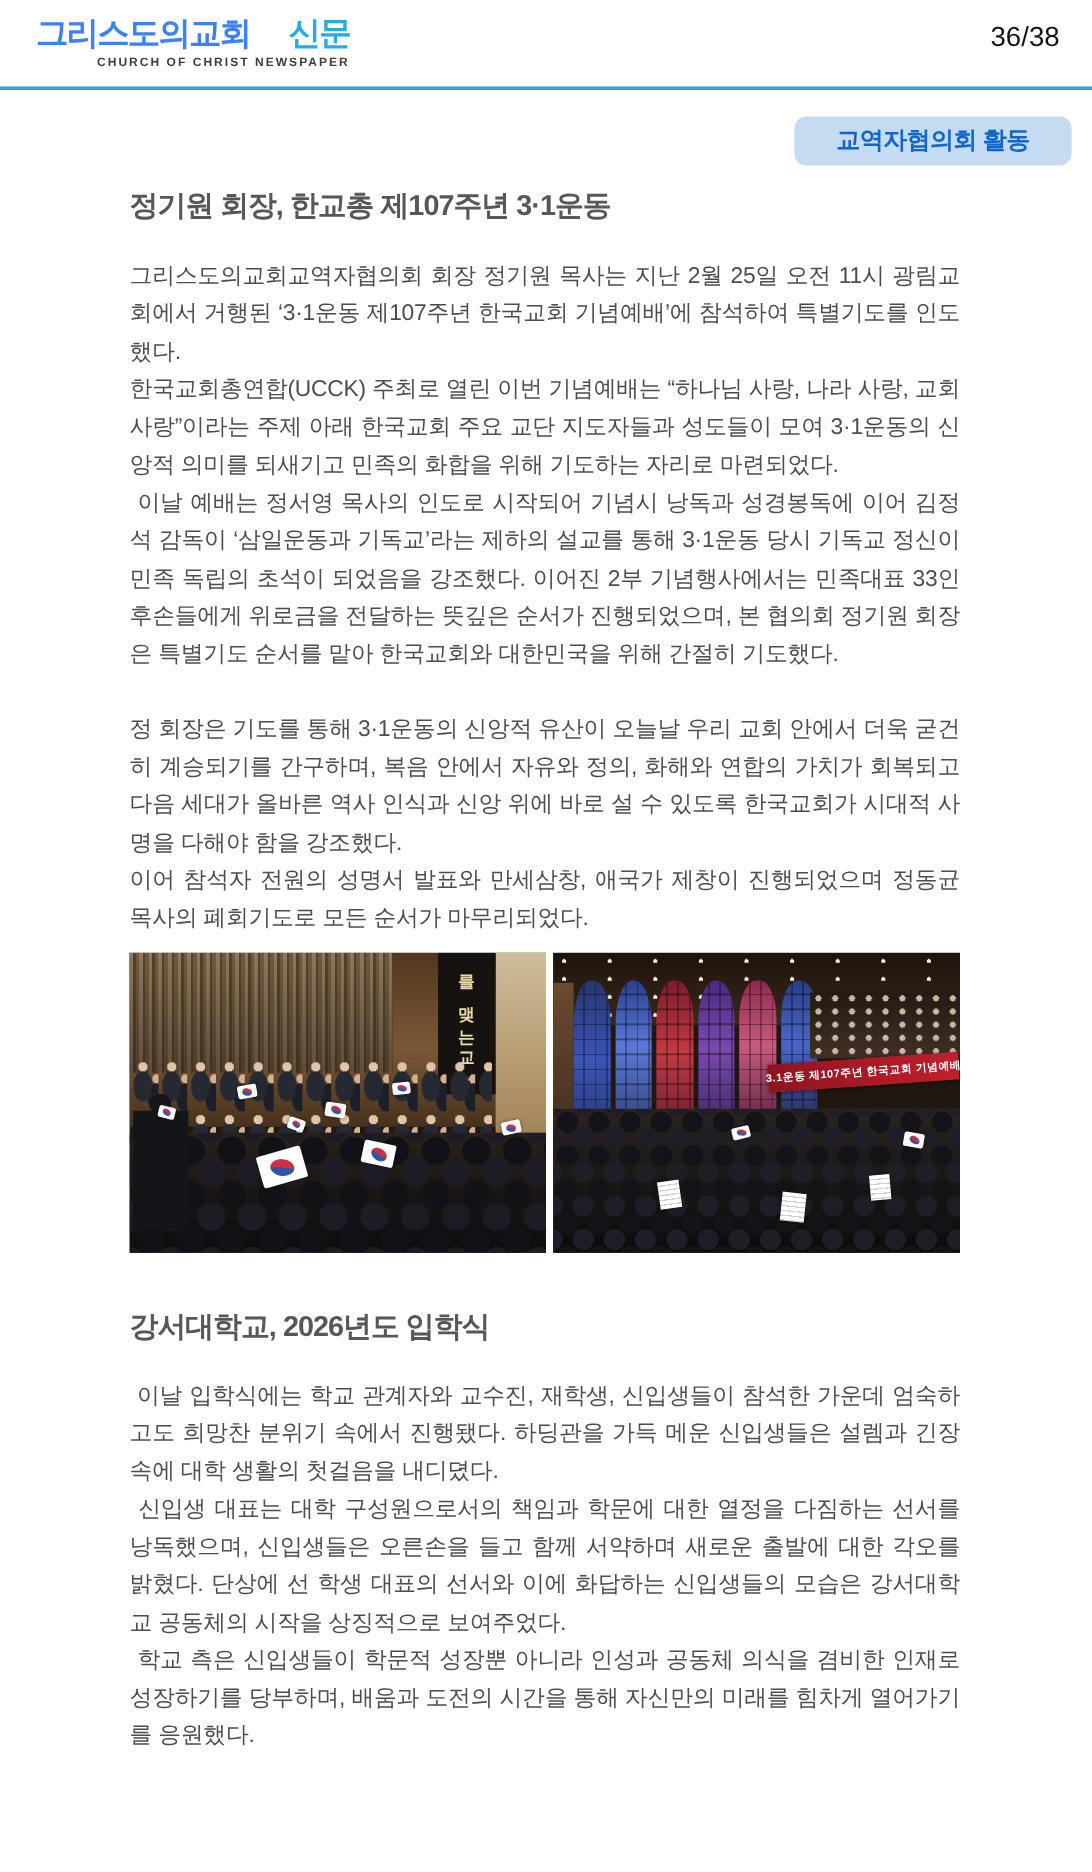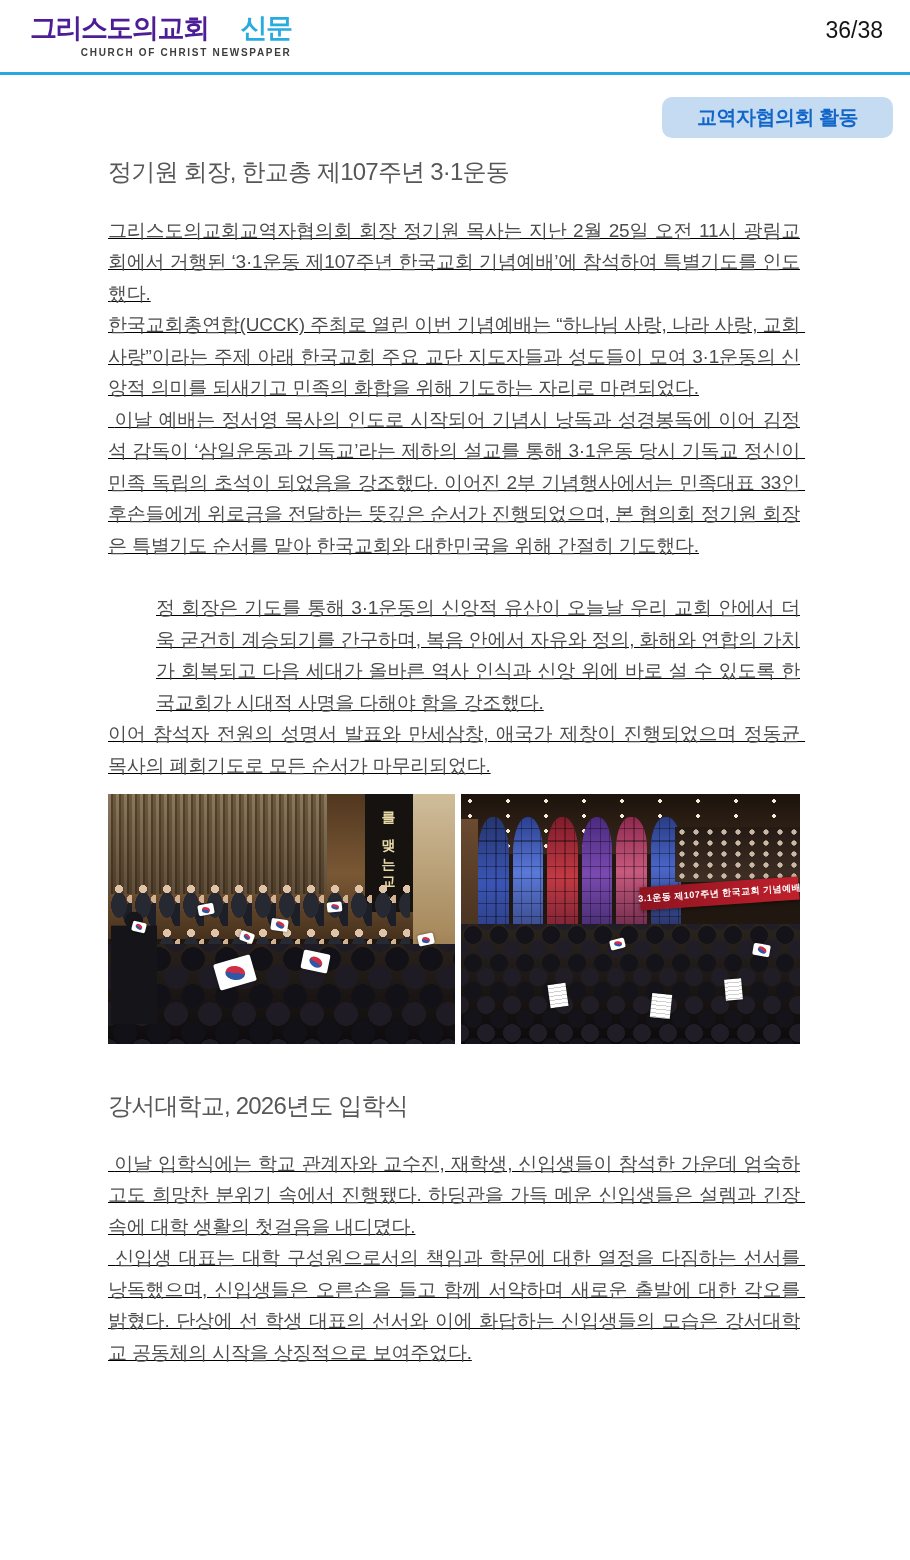--- a/index.html
+++ b/index.html
@@ -3,36 +3,36 @@
 <meta charset="utf-8">
 <style>
   html,body{margin:0;padding:0;background:#ffffff;}
   body{width:910px;height:1560px;font-family:"Liberation Sans","DejaVu Sans",sans-serif;}
   .page{position:relative;width:910px;height:1560px;background:#fff;overflow:hidden;}
 
   
   .header{position:absolute;left:0;top:0;width:100%;height:72px;border-bottom:3px solid #29a9e0;background:#fff;}
   .logo{position:absolute;left:30px;top:15px;cursor:pointer;}
   .logo-line{font-size:27px;font-weight:900;letter-spacing:-1.5px;line-height:1;}
-  .logo-main{color:#4c1d95;}
+  .logo-main{color:#3b82f6;}
   .logo-accent{color:#29abe2;padding-left:32px;}
   .logo-sub{margin-top:5px;font-size:10px;font-weight:700;color:#3d3d3d;letter-spacing:1.7px;text-align:right;}
   .page-num{position:absolute;right:27px;top:17px;font-size:23px;color:#141414;text-align:center;}
 
   
   .badge{position:absolute;right:17px;top:97px;background:#c5dbf2;color:#1266c8;
          font-weight:800;font-size:20px;line-height:1;padding:10px 35px 11px;border-radius:10px;letter-spacing:-0.5px;}
 
   
   .content{position:absolute;left:108px;top:157px;width:692px;}
-  .a-title{margin:0;font-size:24px;font-weight:400;color:#575757;line-height:1.28;letter-spacing:-0.8px;}
-  .body-block{margin-top:27px;text-decoration:underline;}
+  .a-title{margin:0;font-size:24px;font-weight:700;color:#575757;line-height:1.28;letter-spacing:-0.8px;}
+  .body-block{margin-top:27px;}
   p.body{margin:0;font-size:19px;line-height:31.5px;color:#4d4d4d;text-align:justify;
          white-space:pre-wrap;letter-spacing:-0.2px;}
-  p.gap-before{margin-top:31px;margin-left:48px;}
+  p.gap-before{margin-top:31px;}
   .article-2{margin-top:47px;}
   .article-2 .body-block{margin-top:26px;}
 
   
   .photos{display:flex;gap:6px;margin-top:13px;}
   .photo{position:relative;height:250px;overflow:hidden;background:#201710;}
   .photo-left{width:347px;}
   .photo-right{width:339px;}
   .photo .abs{position:absolute;}
 
@@ -191,17 +191,18 @@
         <div class="flag rf2"></div>
       </div>
 
     </div>
 
     <article class="article-2">
       <h2 class="a-title">강서대학교, 2026년도 입학식</h2>
       <div class="body-block">
         <p class="body"> 이날 입학식에는 학교 관계자와 교수진, 재학생, 신입생들이 참석한 가운데 엄숙하고도 희망찬 분위기 속에서 진행됐다. 하딩관을 가득 메운 신입생들은 설렘과 긴장 속에 대학 생활의 첫걸음을 내디뎠다.</p>
         <p class="body"> 신입생 대표는 대학 구성원으로서의 책임과 학문에 대한 열정을 다짐하는 선서를 낭독했으며, 신입생들은 오른손을 들고 함께 서약하며 새로운 출발에 대한 각오를 밝혔다. 단상에 선 학생 대표의 선서와 이에 화답하는 신입생들의 모습은 강서대학교 공동체의 시작을 상징적으로 보여주었다.</p>
+        <p class="body"> 학교 측은 신입생들이 학문적 성장뿐 아니라 인성과 공동체 의식을 겸비한 인재로 성장하기를 당부하며, 배움과 도전의 시간을 통해 자신만의 미래를 힘차게 열어가기를 응원했다.</p>
       </div>
     </article>
 
   </div>
 </div>
 
 </body></html>

